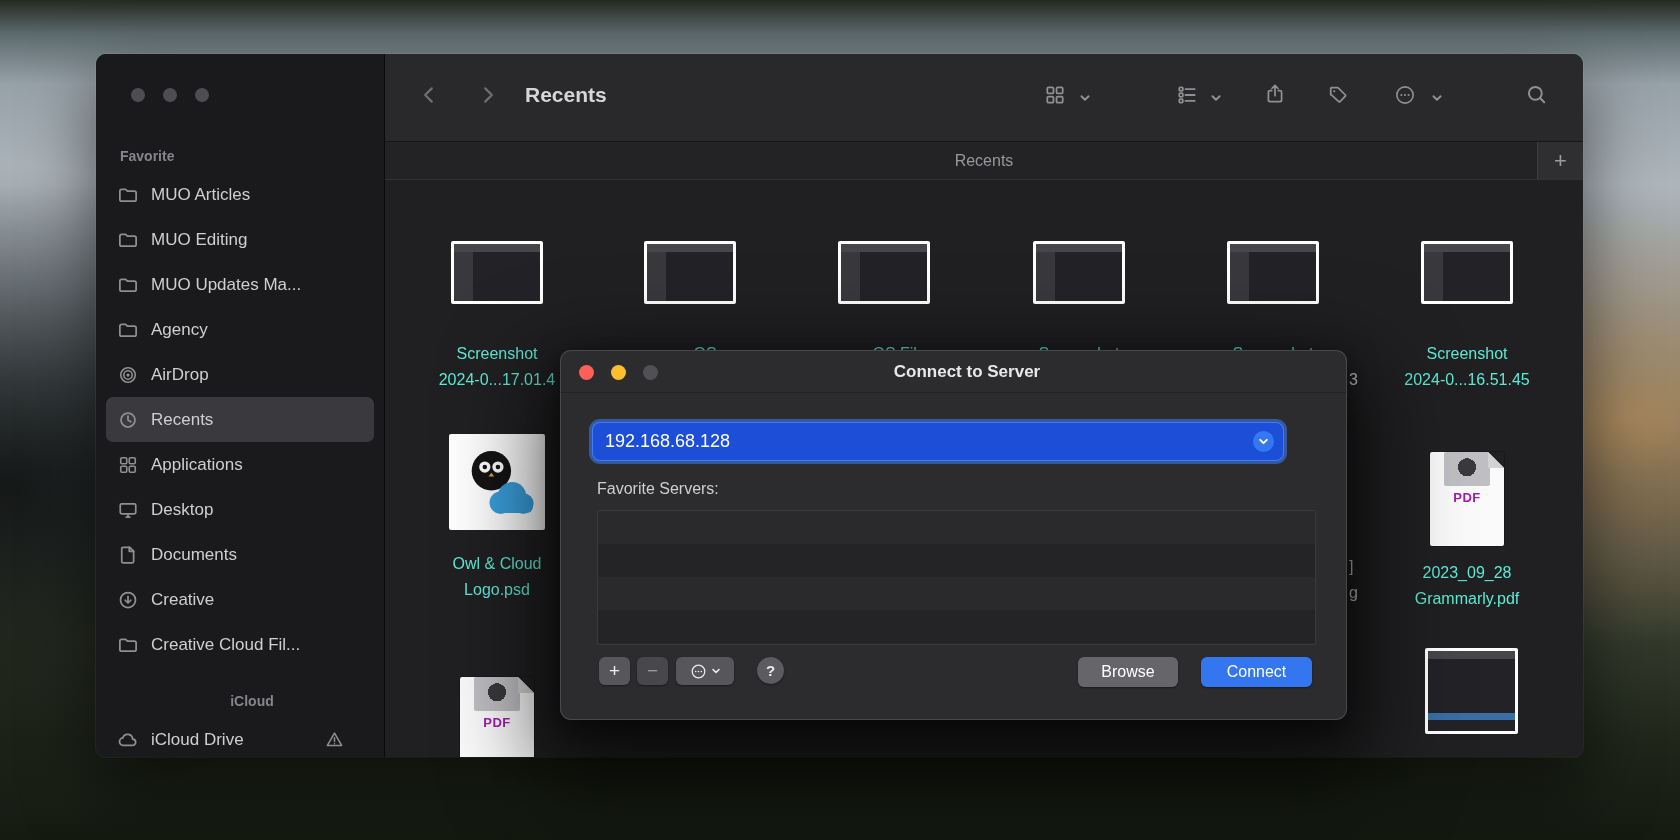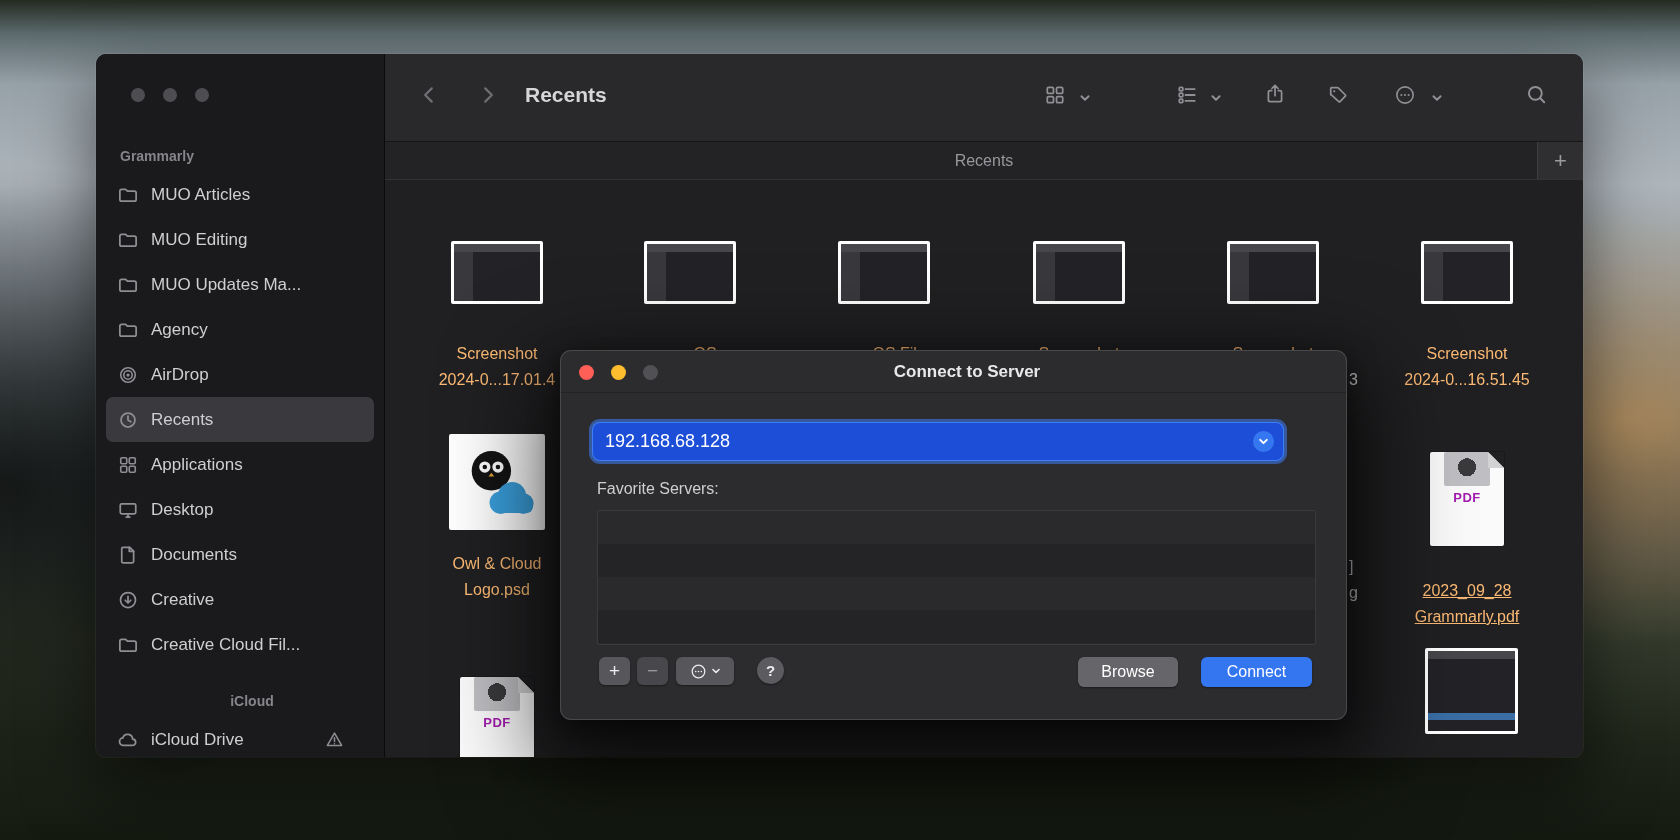--- a/index.html
+++ b/index.html
@@ -65,24 +65,24 @@
     display:flex; align-items:center; justify-content:center; }
   .pdf-page { width:74px; height:94px; margin:0 auto; position:relative; background:#fafafa; border-radius:2px;
     box-shadow:0 0 0 1px rgba(0,0,0,.2); }
   .pdf-fold  { position:absolute; top:0; right:0; width:0; height:0;
     border-top:16px solid #202022; border-left:16px solid transparent; }
   .pdf-flap  { position:absolute; top:0; right:0; width:0; height:0;
     border-bottom:16px solid #d2d2d4; border-right:16px solid transparent; }
   .pdf-art { margin:16px auto 0; width:46px; height:34px; border-radius:2px;
     background: radial-gradient(circle at 50% 45%, #3a3a3c 0 9px, transparent 9px), #bfbfc3; }
   .pdf-label { margin-top:4px; font-size:13px; font-weight:700; color:#a21caf; letter-spacing:.5px; }
-  .flabel { font-size:16px; line-height:26px; color:#fdba74; }
+  .flabel { font-size:16px; line-height:26px; color:#5eead4; }
   .flabel.mt1 { margin-top:37px; }
   .flabel.mt2 { margin-top:21px; }
-  .flabel.mt3 { margin-top:32px;text-decoration:underline; }
+  .flabel.mt3 { margin-top:14px; }
   .frag { position:absolute; font-size:16px; line-height:26px; color:#dededf; }
   .thumb-tall { width:93px; height:86px; background:#fff; padding:3px; border-radius:2px; position:absolute; }
   .thumb-tall .shot-ui { width:100%; height:100%;
     background:
       linear-gradient(180deg,#47474b 0 10%, rgba(0,0,0,0) 10%),
       linear-gradient(180deg, rgba(0,0,0,0) 78%, #3a6ea5 78%, #3a6ea5 86%, rgba(0,0,0,0) 86%),
       #232327; }
   
   .dialog {
     position:absolute; left:560px; top:350px; width:787px; height:370px;
@@ -130,21 +130,21 @@
 <body>
 
 <div class="window">
 
   <div class="sidebar">
     <span class="tl g1"></span>
     <span class="tl g2"></span>
     <span class="tl g3"></span>
 
     <div class="side-content">
-      <div class="side-header">Grammarly</div>
+      <div class="side-header">Favorite</div>
 
       <div class="side-item">
         <span class="sicon">
             <svg width="20" height="20" viewBox="0 0 16 16" fill="none" stroke="currentColor" stroke-width="1.4" stroke-linecap="round" stroke-linejoin="round">
               <path d="M1.5 5c0-.8.6-1.5 1.4-1.5h3.2l1.4 1.4h5.6c.8 0 1.4.6 1.4 1.4v5.2c0 .8-.6 1.4-1.4 1.4H2.9c-.8 0-1.4-.6-1.4-1.4V5z"></path>
             </svg>
           </span>
         <span>MUO Articles</span>
       </div>
       <div class="side-item">

